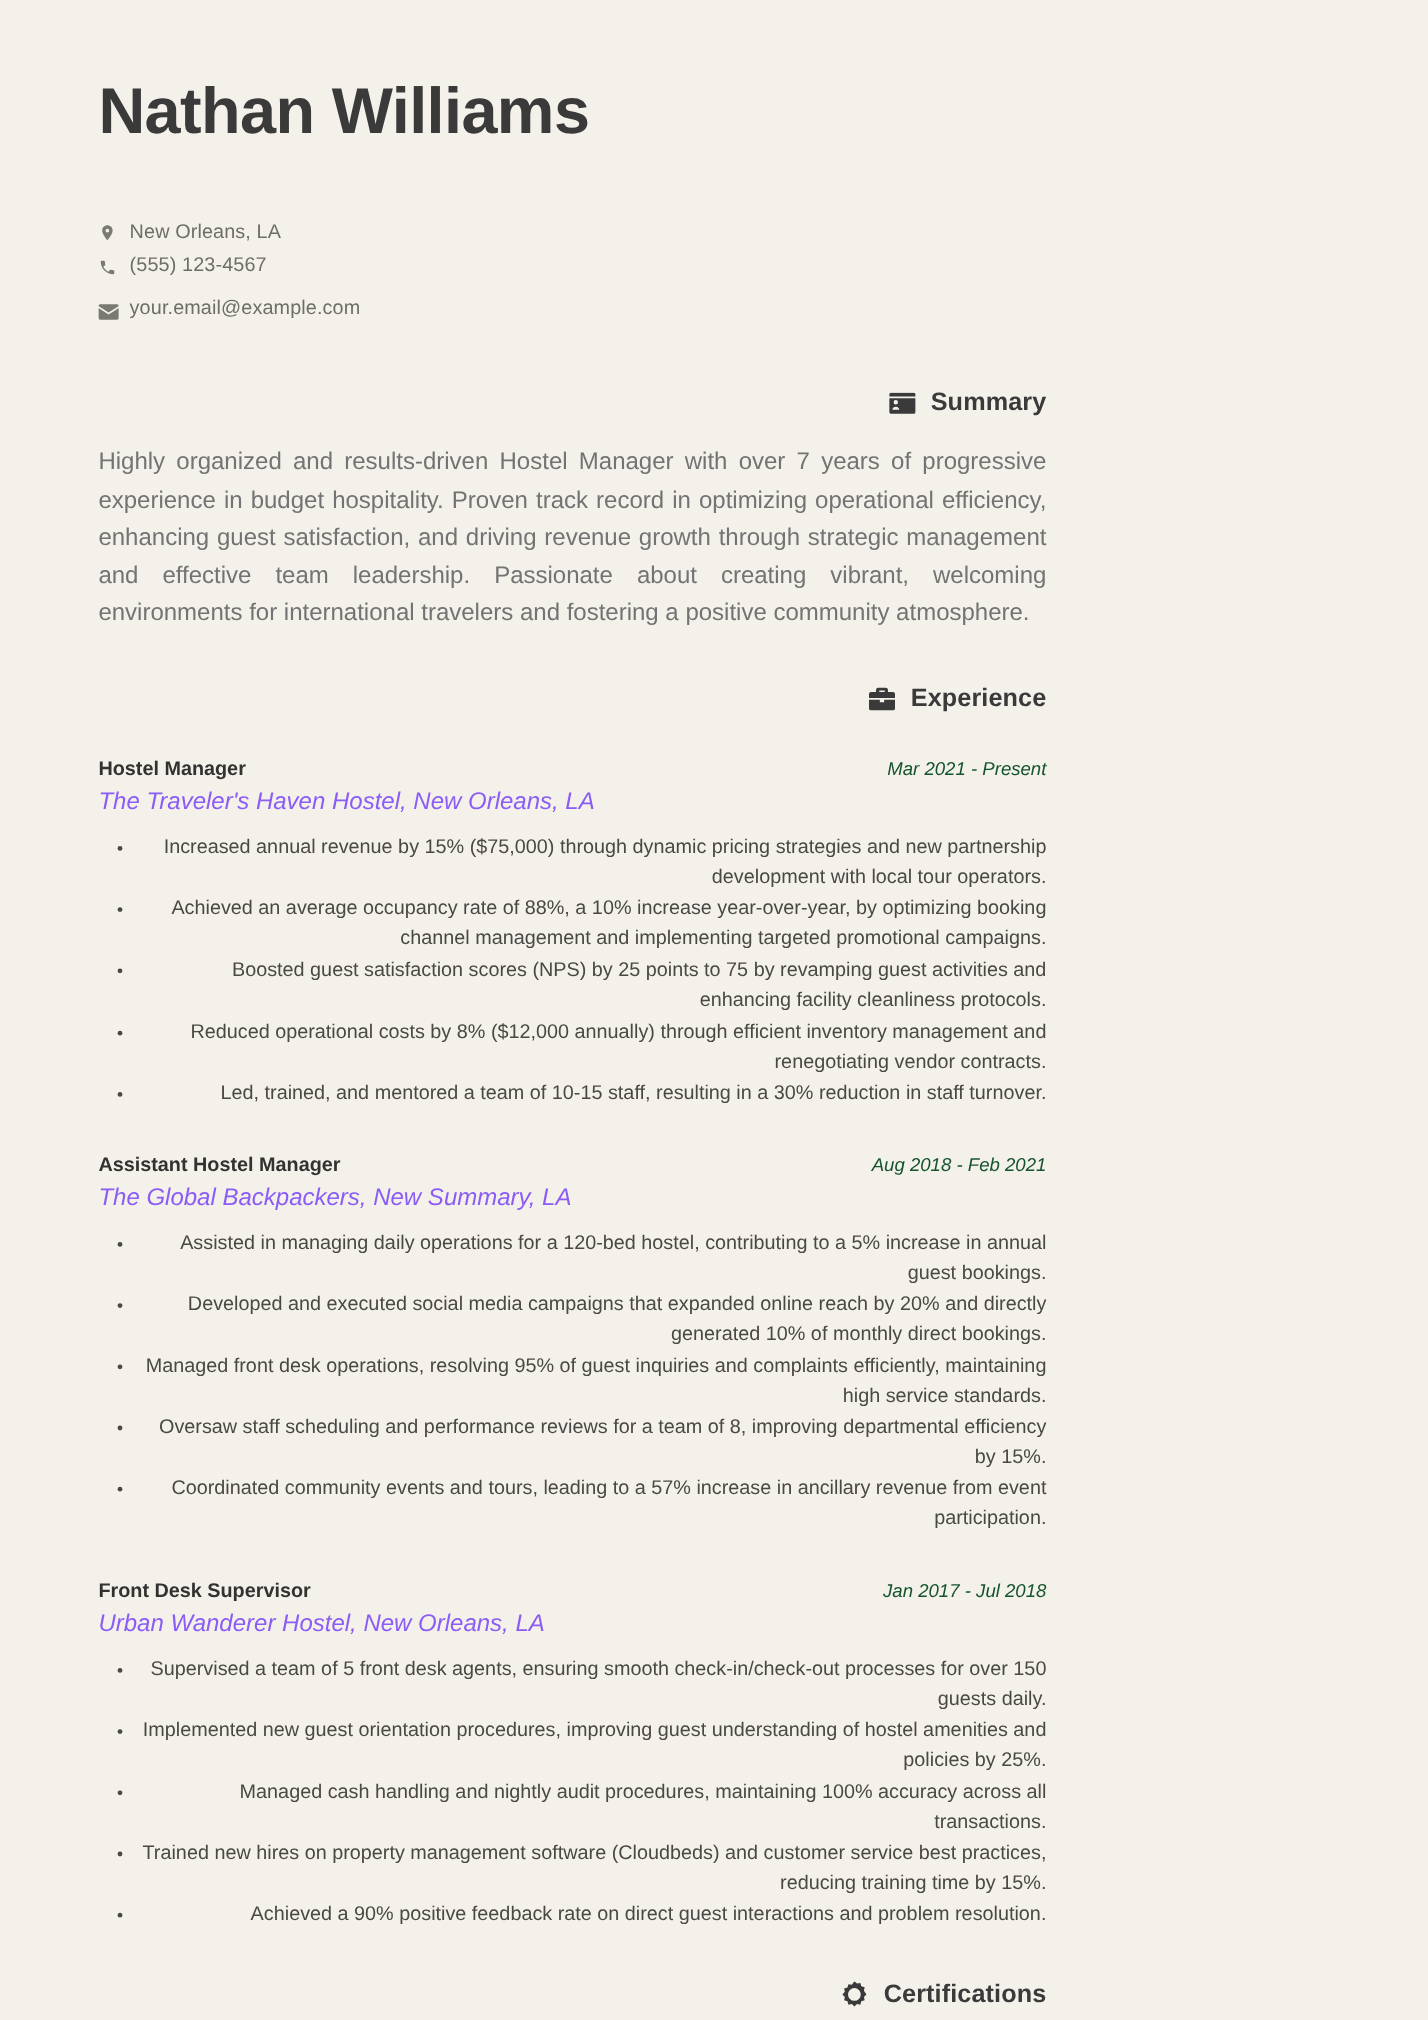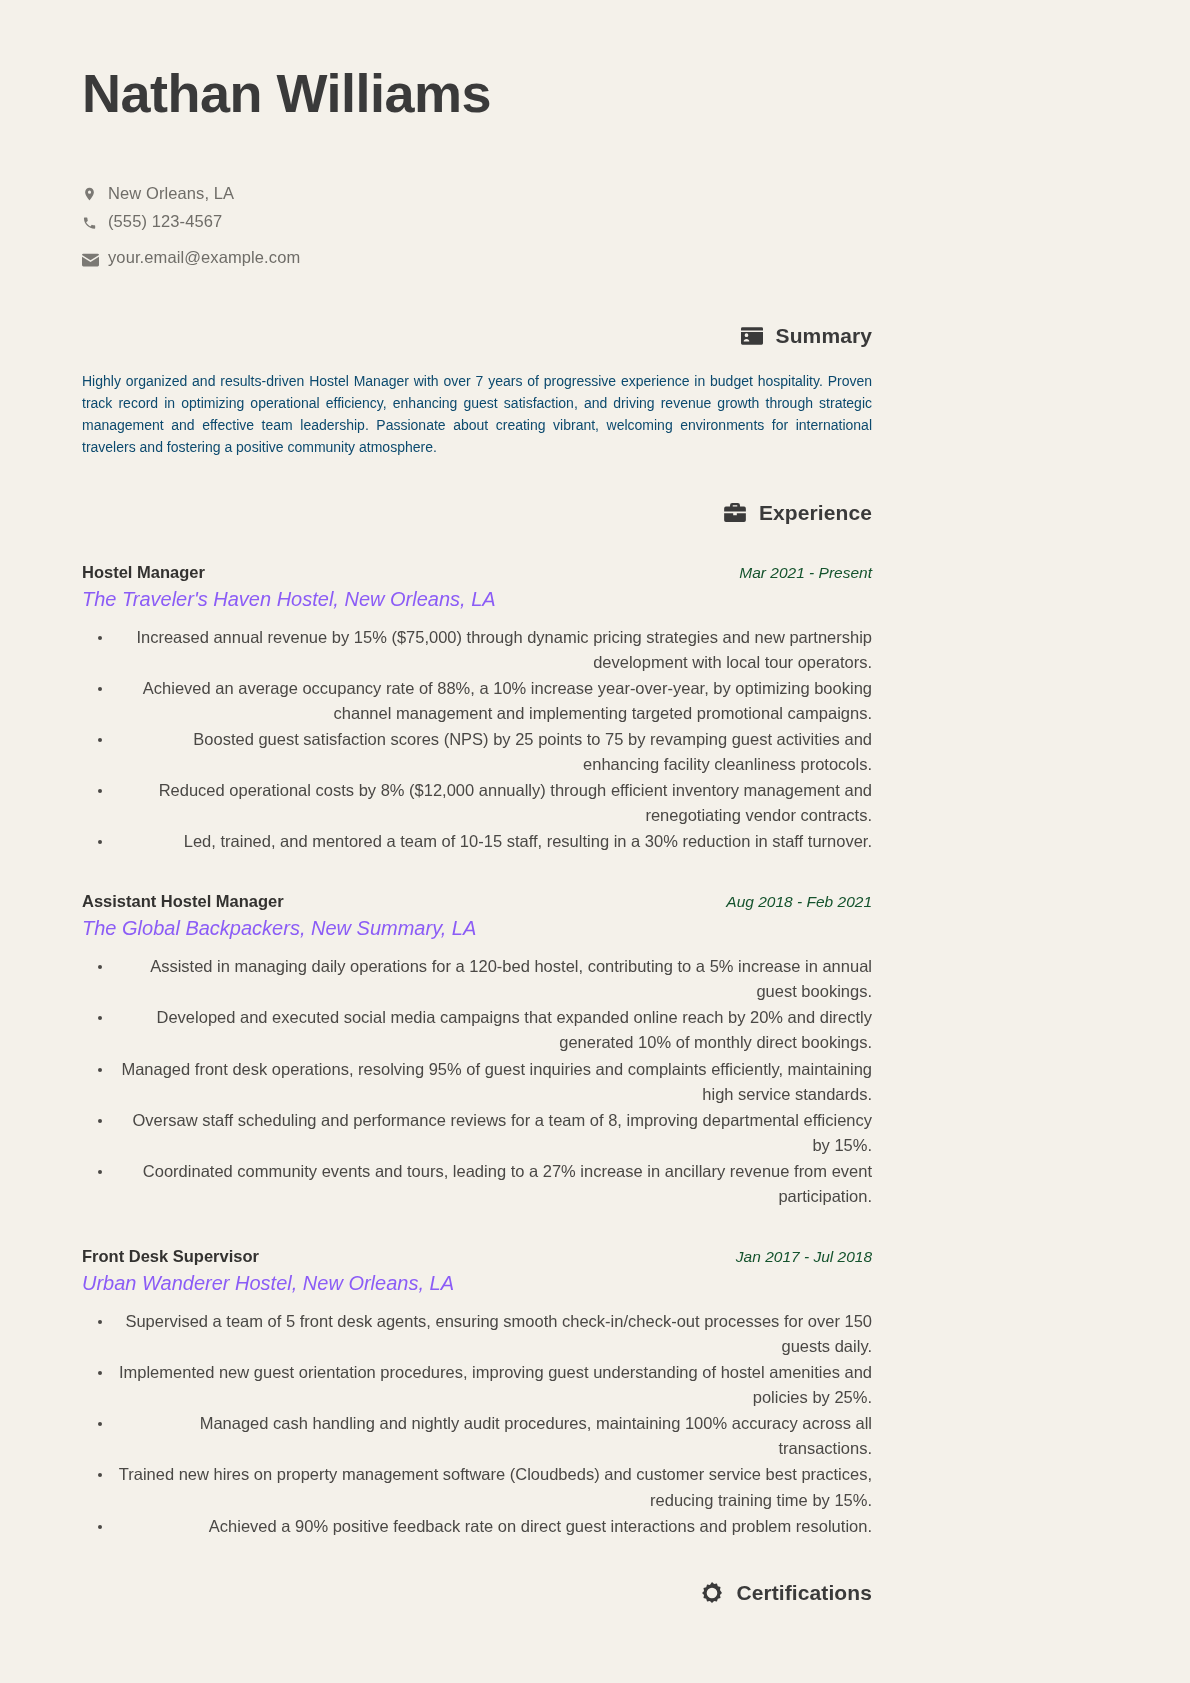--- a/index.html
+++ b/index.html
@@ -63,24 +63,24 @@
     justify-content: flex-end;
   }
   .section-head .sh-icon { color:#3a3a3a; display:flex; align-items:center; }
   .section-title {
     font-size: 21px;
     font-weight: bold;
     color: #3a3a3a;
     letter-spacing: 0.1px;
   }
   .summary-text {
-    font-size: 14px;
+    font-size: 20px;
     line-height: 1.58;
     text-align: justify;
-    color: #0c4a6e;
+    color: #737373;
     margin: 0 0 42px 2px;
     hyphens: auto;
   }
   .job { margin-bottom: 26px; margin-top: 38px; }
   .job-head {
     display: flex;
     justify-content: space-between;
     align-items: baseline;
     margin: 0 0 6px 2px;
   }
@@ -197,21 +197,21 @@
       <div class="job-head">
         <span class="job-title">Assistant Hostel Manager</span>
         <span class="job-dates">Aug 2018 - Feb 2021</span>
       </div>
       <div class="job-company">The Global Backpackers, New Summary, LA</div>
       <ul class="bullets">
         <li>Assisted in managing daily operations for a 120-bed hostel, contributing to a 5% increase in annual guest bookings.</li>
         <li>Developed and executed social media campaigns that expanded online reach by 20% and directly generated 10% of monthly direct bookings.</li>
         <li>Managed front desk operations, resolving 95% of guest inquiries and complaints efficiently, maintaining high service standards.</li>
         <li>Oversaw staff scheduling and performance reviews for a team of 8, improving departmental efficiency by 15%.</li>
-        <li>Coordinated community events and tours, leading to a 27% increase in ancillary revenue from event participation.</li>
+        <li>Coordinated community events and tours, leading to a 57% increase in ancillary revenue from event participation.</li>
       </ul>
     </div>
 
     <div class="job">
       <div class="job-head">
         <span class="job-title">Front Desk Supervisor</span>
         <span class="job-dates">Jan 2017 - Jul 2018</span>
       </div>
       <div class="job-company">Urban Wanderer Hostel, New Orleans, LA</div>
       <ul class="bullets">

